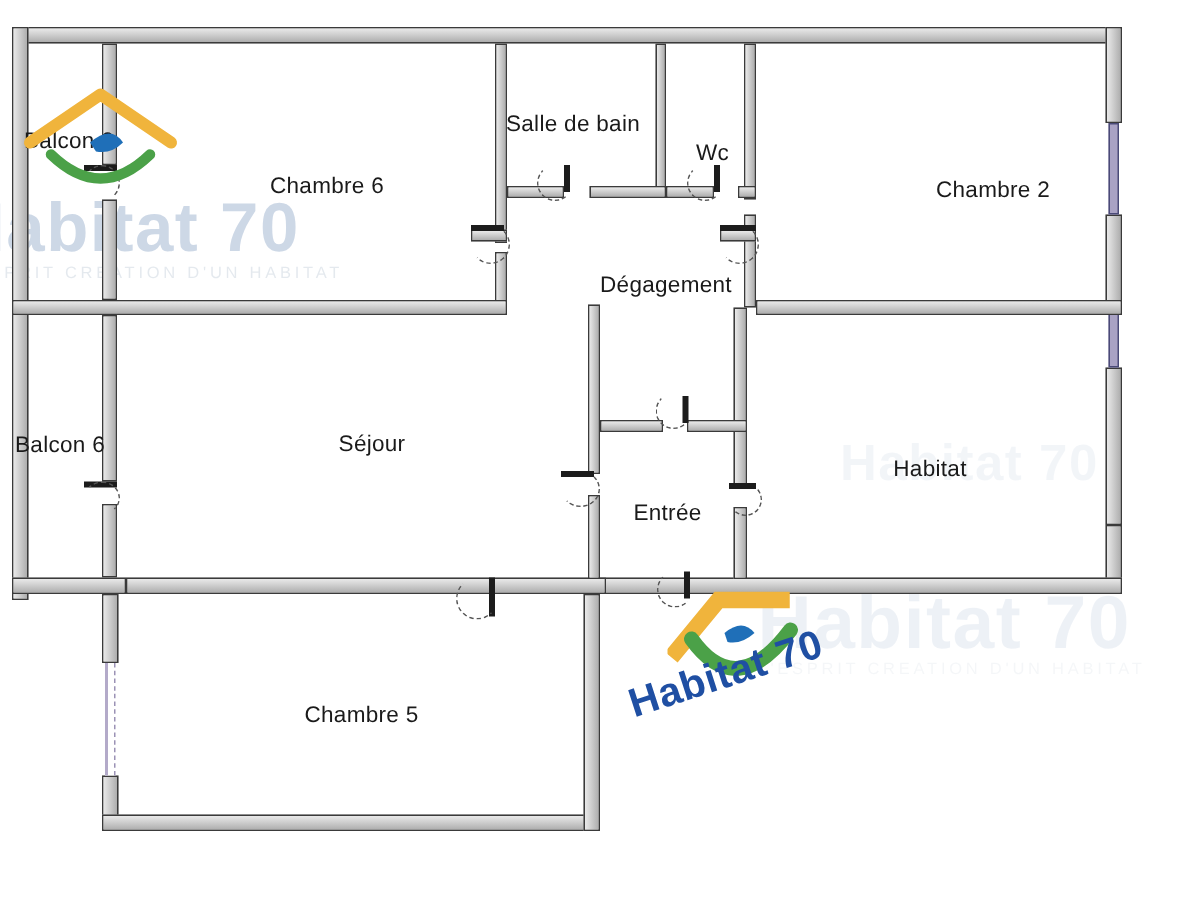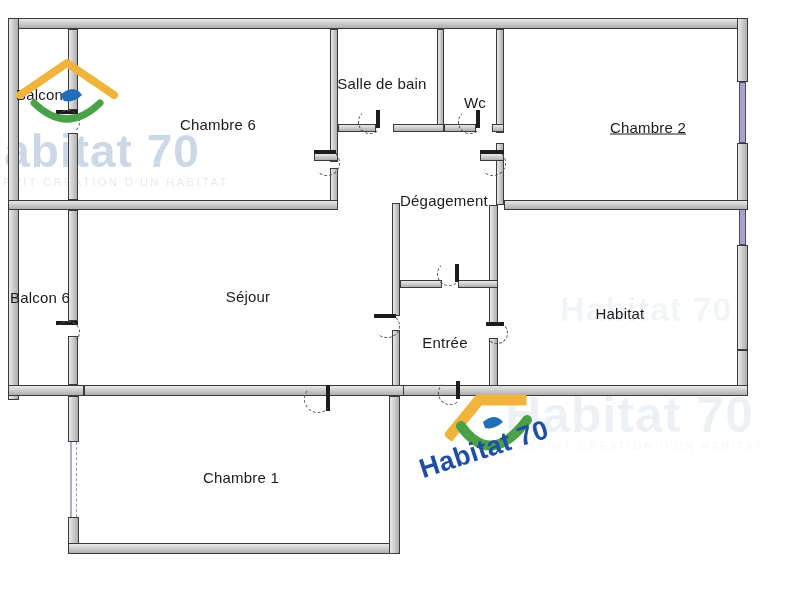--- a/index.html
+++ b/index.html
@@ -160,27 +160,27 @@
   <div class="doorleaf" style="left:326px;top:385px; width:4px;  height:26px;"></div>
   <div class="arc bl" style="left:304px;top:385px; width:26px;  height:26px;"></div>
 
   <div class="doorleaf" style="left:456px;top:381px; width:4px;  height:18px;"></div>
   <div class="arc bl" style="left:438px;top:381px; width:22px;  height:22px;"></div>
 
   <div class="rlabel" style="left:46px; top:94px;">Balcon 2</div>
   <div class="rlabel" style="left:218px;top:124px;">Chambre 6</div>
   <div class="rlabel" style="left:382px;top:83px;">Salle de bain</div>
   <div class="rlabel" style="left:475px;top:102px;">Wc</div>
-  <div class="rlabel" style="left:648px;top:127px;text-decoration:underline;">Chambre 2</div>
-  <div class="rlabel" style="left:444px;top:200px;text-align:right;">Dégagement</div>
+  <div class="rlabel" style="left:662px;top:127px;">Chambre 2</div>
+  <div class="rlabel" style="left:444px;top:190px;text-align:right;">Dégagement</div>
   <div class="rlabel" style="left:40px; top:297px;">Balcon 6</div>
   <div class="rlabel" style="left:248px;top:296px;">Séjour</div>
   <div class="rlabel" style="left:620px;top:313px;">Habitat</div>
   <div class="rlabel" style="left:445px;top:342px;text-align:right;">Entrée</div>
-  <div class="rlabel" style="left:241px;top:477px;">Chambre 1</div>
+  <div class="rlabel" style="left:241px;top:477px;">Chambre 5</div>
 
   <div class="logo" style="left:12px;top:55px;width:110px;height:75px;">
     <svg width="110" height="75" viewBox="0 0 110 75">
 
       <path d="M8 40 L55 8 L102 40" fill="none" stroke="#f0b43c" stroke-width="8" stroke-linecap="round" stroke-linejoin="round"></path>
 
       <path d="M22 48 Q55 80 88 48" fill="none" stroke="#4ba148" stroke-width="7" stroke-linecap="round"></path>
 
       <path d="M48 40 Q62 28 70 40 Q62 48 52 46 Z" fill="#1f6fb8"></path>
     </svg>

